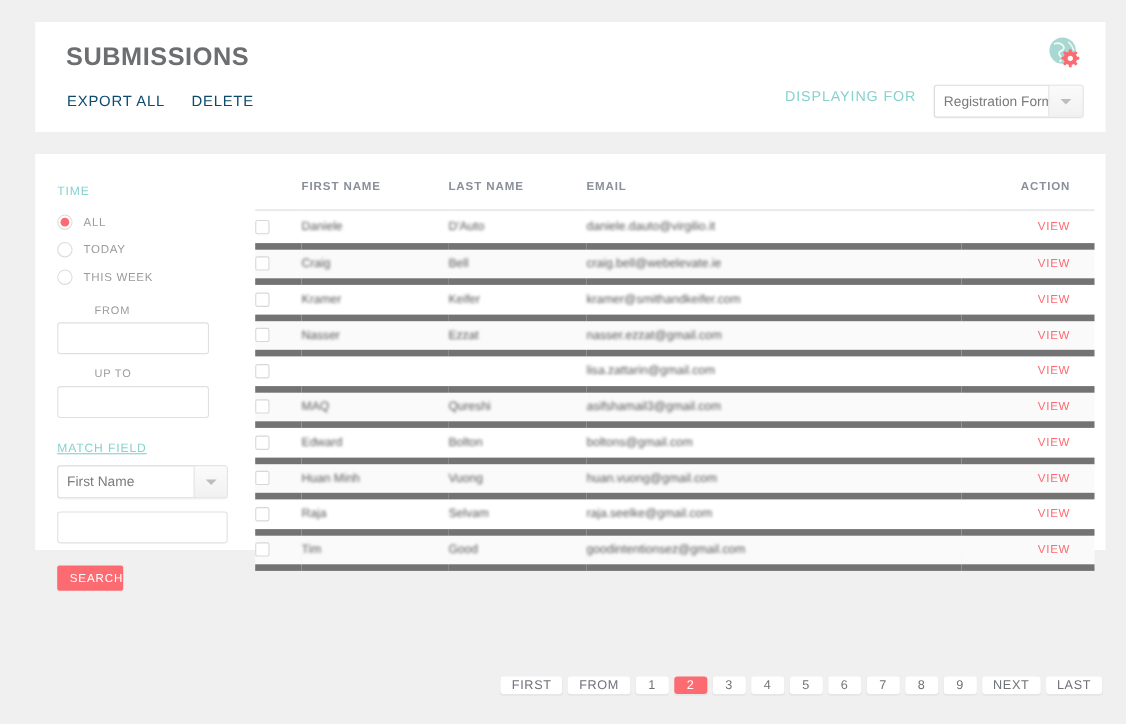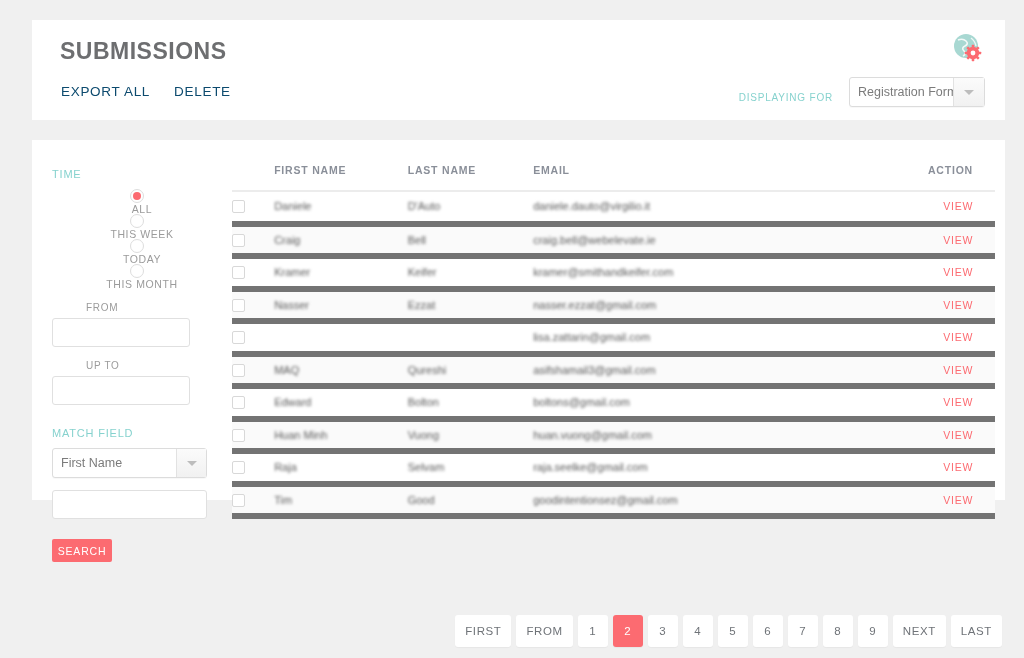--- a/index.html
+++ b/index.html
@@ -29,22 +29,22 @@
   .hdr-actions {
     position: absolute; left: 29px; top: 64px;
     display: flex; gap: 24px; align-items: center;
   }
   .hdr-link {
     color: #0c4a6e; font-size: 13.5px; letter-spacing: 0.7px;
     text-decoration: none; cursor: pointer; background: none;
     border: none; font-family: inherit; padding: 0;
   }
   .displaying-label {
-    position: absolute; right: 172px; top: 72px;
-    font-size: 10px; letter-spacing: 0.8px; color: #86d2ce;
+    position: absolute; right: 172px; top: 60px;
+    font-size: 13px; letter-spacing: 0.8px; color: #86d2ce;
   }
   .form-select {
     position: absolute; right: 20px; top: 57px;
     width: 136px; height: 30px;
     border: 1px solid #dcdcdc; border-radius: 3px;
     background: #fff; display: flex; align-items: stretch;
     box-shadow: 0 1px 1px rgba(0,0,0,0.03);
   }
   .form-select .sel-val {
     flex: 1; display: flex; align-items: center;
@@ -67,21 +67,21 @@
     width: 32px; height: 32px;
   }
 
   
   .sidebar { position: absolute; left: 20px; top: 28px; width: 180px; }
   .grp-title {
     color: #86d2ce; font-size: 11px; letter-spacing: 0.8px;
     margin-bottom: 9px;
   }
   .radio-row {
-    display: flex; align-items: center; height: 25px; cursor: pointer; flex-direction: column;
+    display: flex; align-items: center; height: 25px; cursor: pointer;
   }
   .radio {
     width: 14px; height: 14px; border-radius: 50%;
     border: 1px solid #dddddd; background: #fff;
     margin-right: 10px; flex: none; position: relative;
   }
   .radio.on::after {
     content: ""; position: absolute; left: 2px; top: 2px;
     width: 8px; height: 8px; border-radius: 50%; background: #fc6b71;
   }
@@ -92,21 +92,21 @@
     font-size: 10px; letter-spacing: 0.7px; color: #9b9b9b;
     margin: 13px 0 5px 0;
     padding-left: 34px;
   }
   .txt-input {
     width: 138px; height: 29px;
     border: 1px solid #e0e0e0; border-radius: 3px;
     background: #fff; font-family: inherit; font-size: 12px;
     padding: 0 8px; color: #777; outline: none;
   }
-  .match-title { margin-top: 22px; }
+  .match-title { margin-top: 22px; text-decoration: underline; }
   .mf-select {
     width: 155px; height: 30px;
     border: 1px solid #dcdcdc; border-radius: 3px;
     background: #fff; display: flex; align-items: stretch;
     margin-bottom: 12px;
     box-shadow: 0 1px 1px rgba(0,0,0,0.03);
   }
   .mf-select .sel-val {
     flex: 1; display: flex; align-items: center;
     padding-left: 8px; font-size: 12.5px; color: #7b7b7b;
@@ -114,21 +114,21 @@
   .mf-select .sel-arrow {
     width: 30px; border-left: 1px solid #e2e2e2;
     background: linear-gradient(#fbfbfb,#f1f1f1);
     display: flex; align-items: center; justify-content: center;
   }
   .match-input { width: 155px; }
   .search-btn {
     margin-top: 20px; width: 60px; height: 23px;
     background: #fc6b71; border: none; border-radius: 2px;
     color: #fff; font-size: 10.5px; letter-spacing: 0.8px;
-    font-family: inherit; cursor: pointer;
+    font-family: inherit; cursor: pointer; text-align: right;
   }
 
   
   .table-wrap { position: absolute; left: 200px; top: 14px; right: 10px; }
   .tbl { width: 100%; border-collapse: collapse; table-layout: fixed; }
   .tbl th {
     font-size: 10.5px; letter-spacing: 0.8px; color: #8a8f99;
     font-weight: bold; text-align: left; padding: 10px 0 14px 0;
     border-bottom: 2px solid #ececec;
   }
@@ -153,21 +153,21 @@
     color: #fc6b71; font-size: 10.5px; letter-spacing: 0.7px;
     text-decoration: none; cursor: pointer;
   }
 
   
   .pagination {
     position: absolute; right: 22px; top: 615px;
     display: flex; gap: 5px;
   }
   .pg {
-    min-width: 30px; height: 32px; padding: 0 10px;
+    min-width: 30px; height: 16px; padding: 0 10px;
     background: #fff; border: none; border-radius: 3px;
     color: #6f7378; font-size: 11.5px; letter-spacing: 0.6px;
     font-family: inherit; cursor: pointer;
     display: flex; align-items: center; justify-content: center;
     box-shadow: 0 1px 1px rgba(0,0,0,0.04);
   }
   .pg.active { background: #fc6b71; color: #fff; }
   .pg.num { min-width: 30px; padding: 0; }
 </style>
 </head>
@@ -223,29 +223,25 @@
 
       <div class="grp-title">TIME</div>
 
       <div id="time-options">
           <div class="radio-row">
             <span class="radio on"></span>
             <span class="radio-label">ALL</span>
           </div>
           <div class="radio-row">
             <span class="radio"></span>
-            <span class="radio-label">THIS WEEK</span>
-          </div>
-          <div class="radio-row">
-            <span class="radio"></span>
             <span class="radio-label">TODAY</span>
           </div>
           <div class="radio-row">
             <span class="radio"></span>
-            <span class="radio-label">THIS MONTH</span>
+            <span class="radio-label">THIS WEEK</span>
           </div>
         </div>
 
       <div class="fld-label">FROM</div>
       <input class="txt-input" type="text" placeholder="" style="">
 
       <div class="fld-label">UP TO</div>
       <input class="txt-input" type="text" placeholder="" style="">
 
       <div class="grp-title match-title">MATCH FIELD</div>

